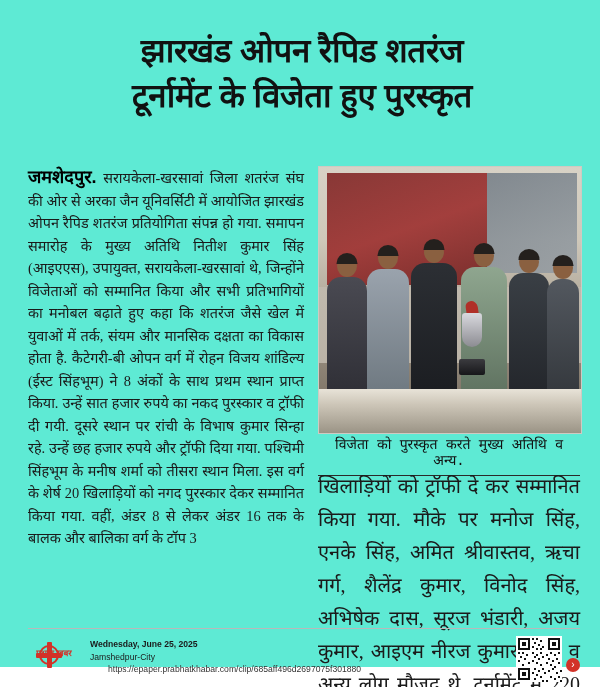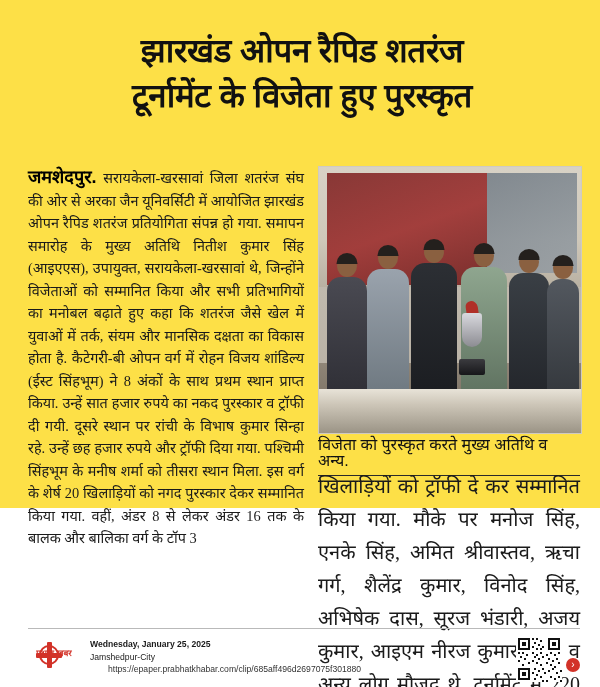--- a/index.html
+++ b/index.html
@@ -10,22 +10,22 @@
     width: 600px;
     height: 687px;
     background: #ffffff;
     font-family: "Liberation Serif", serif;
     overflow: hidden;
     position: relative;
   }
   .page {
     position: relative;
     width: 600px;
-    height: 508px;
-    background: #fde047;
+    height: 667px;
+    background: #5eead4;
   }
 
   
   .headline {
     position: absolute;
     left: 24px;
     top: 28px;
     width: 556px;
     text-align: center;
     color: #111111;
@@ -146,26 +146,27 @@
     width: 26px; height: 16px;
     background: linear-gradient(180deg, #3b3b3f 0%, #17171a 100%);
     border-radius: 2px;
   }
 
   .caption {
     position: absolute;
     left: 318px;
     top: 437px;
     width: 262px;
-    font-family: Liberation Sans, sans-serif;
-    font-size: 16px;
+    font-family: Liberation Mono, monospace;
+    font-size: 14px;
     line-height: 16px;
     color: #111;
     border-bottom: 1px solid #2a2a2a;
     padding-bottom: 6px;
+    text-align: center;
   }
 
   .right-col {
     position: absolute;
     left: 318px;
     top: 470px;
     width: 262px;
     font-size: 20px;
     line-height: 33px;
     color: #1a1a1a;
@@ -317,21 +318,21 @@
 
   <div class="footer-rule"></div>
   <div class="footer">
 
     <div class="logo">
       <span class="mark"><i></i><i></i><i></i></span>
       <span class="name">प्रभात खबर</span>
     </div>
 
     <div class="meta">
-      <div class="date">Wednesday, January 25, 2025</div>
+      <div class="date">Wednesday, June 25, 2025</div>
       <div>Jamshedpur-City</div>
       <div class="url">https://epaper.prabhatkhabar.com/clip/685aff496d2697075f301880</div>
     </div>
 
     <div class="qr">
       <svg width="46" height="46" viewBox="0 0 46 46" shape-rendering="crispEdges" aria-hidden="true">
         <rect width="46" height="46" fill="#ffffff"></rect>
         <g fill="#111111">
           <rect x="2" y="2" width="12" height="12"></rect>
             <rect x="4" y="4" width="8" height="8" fill="#ffffff"></rect>

